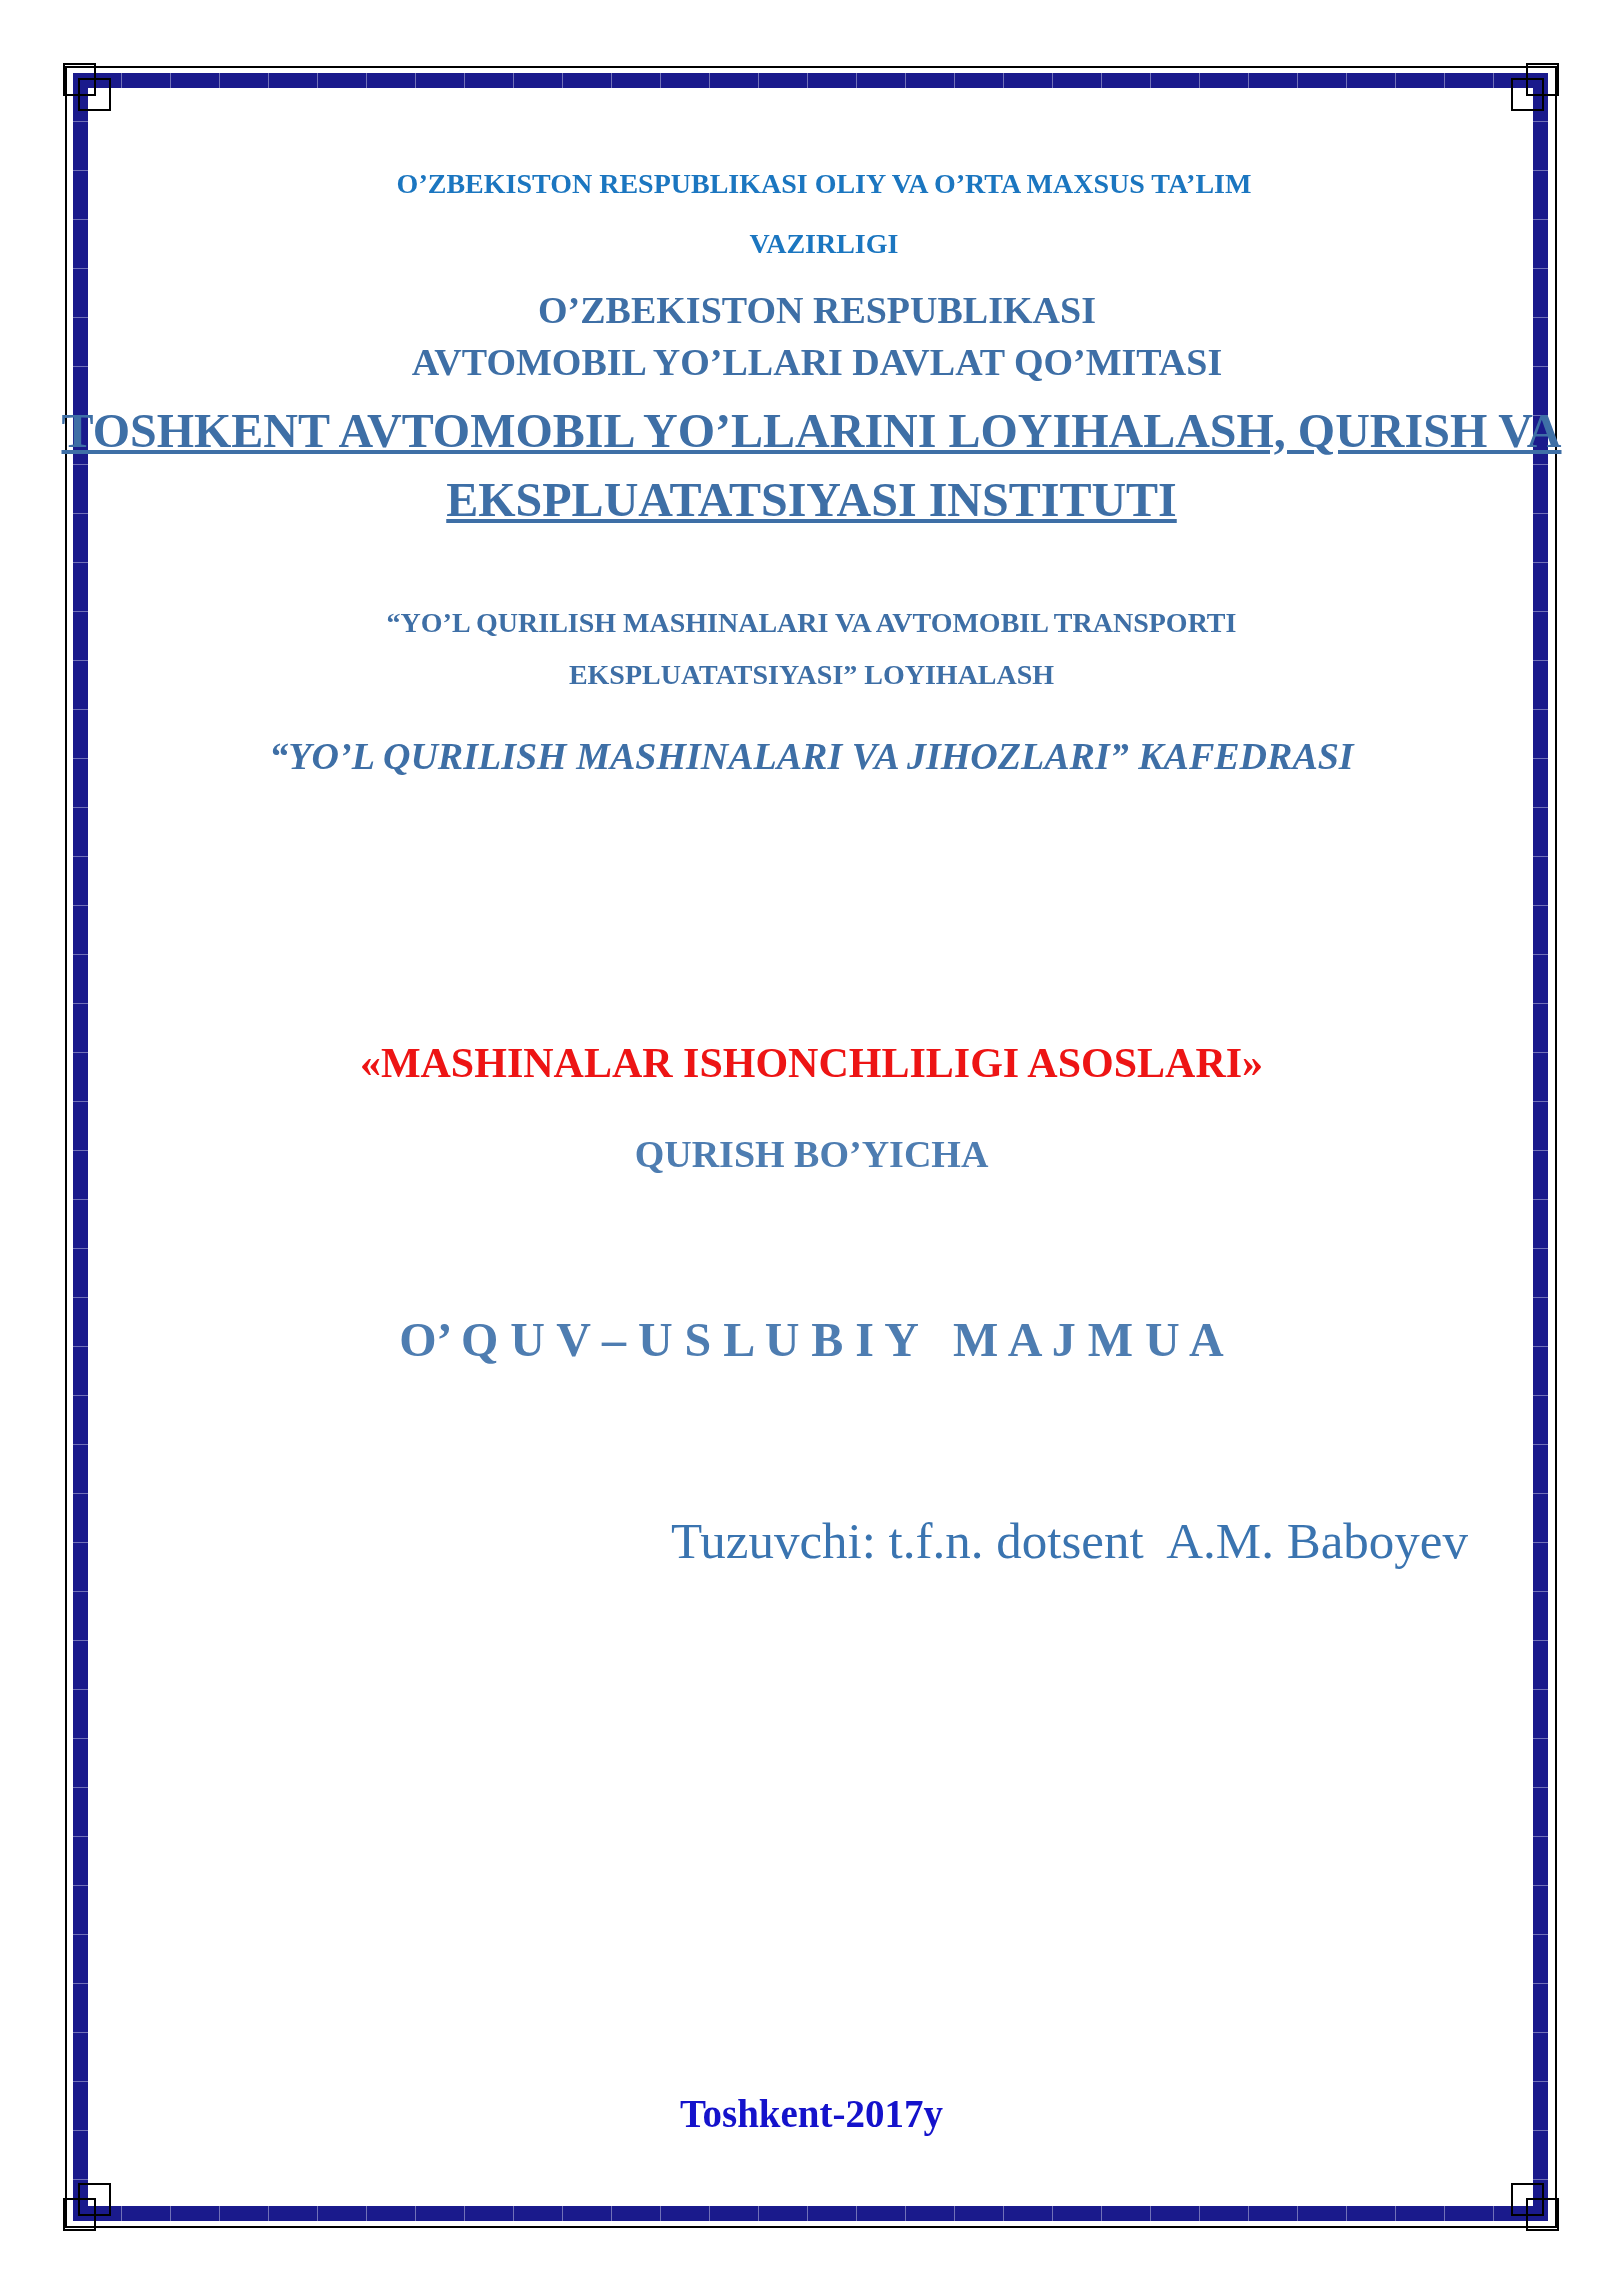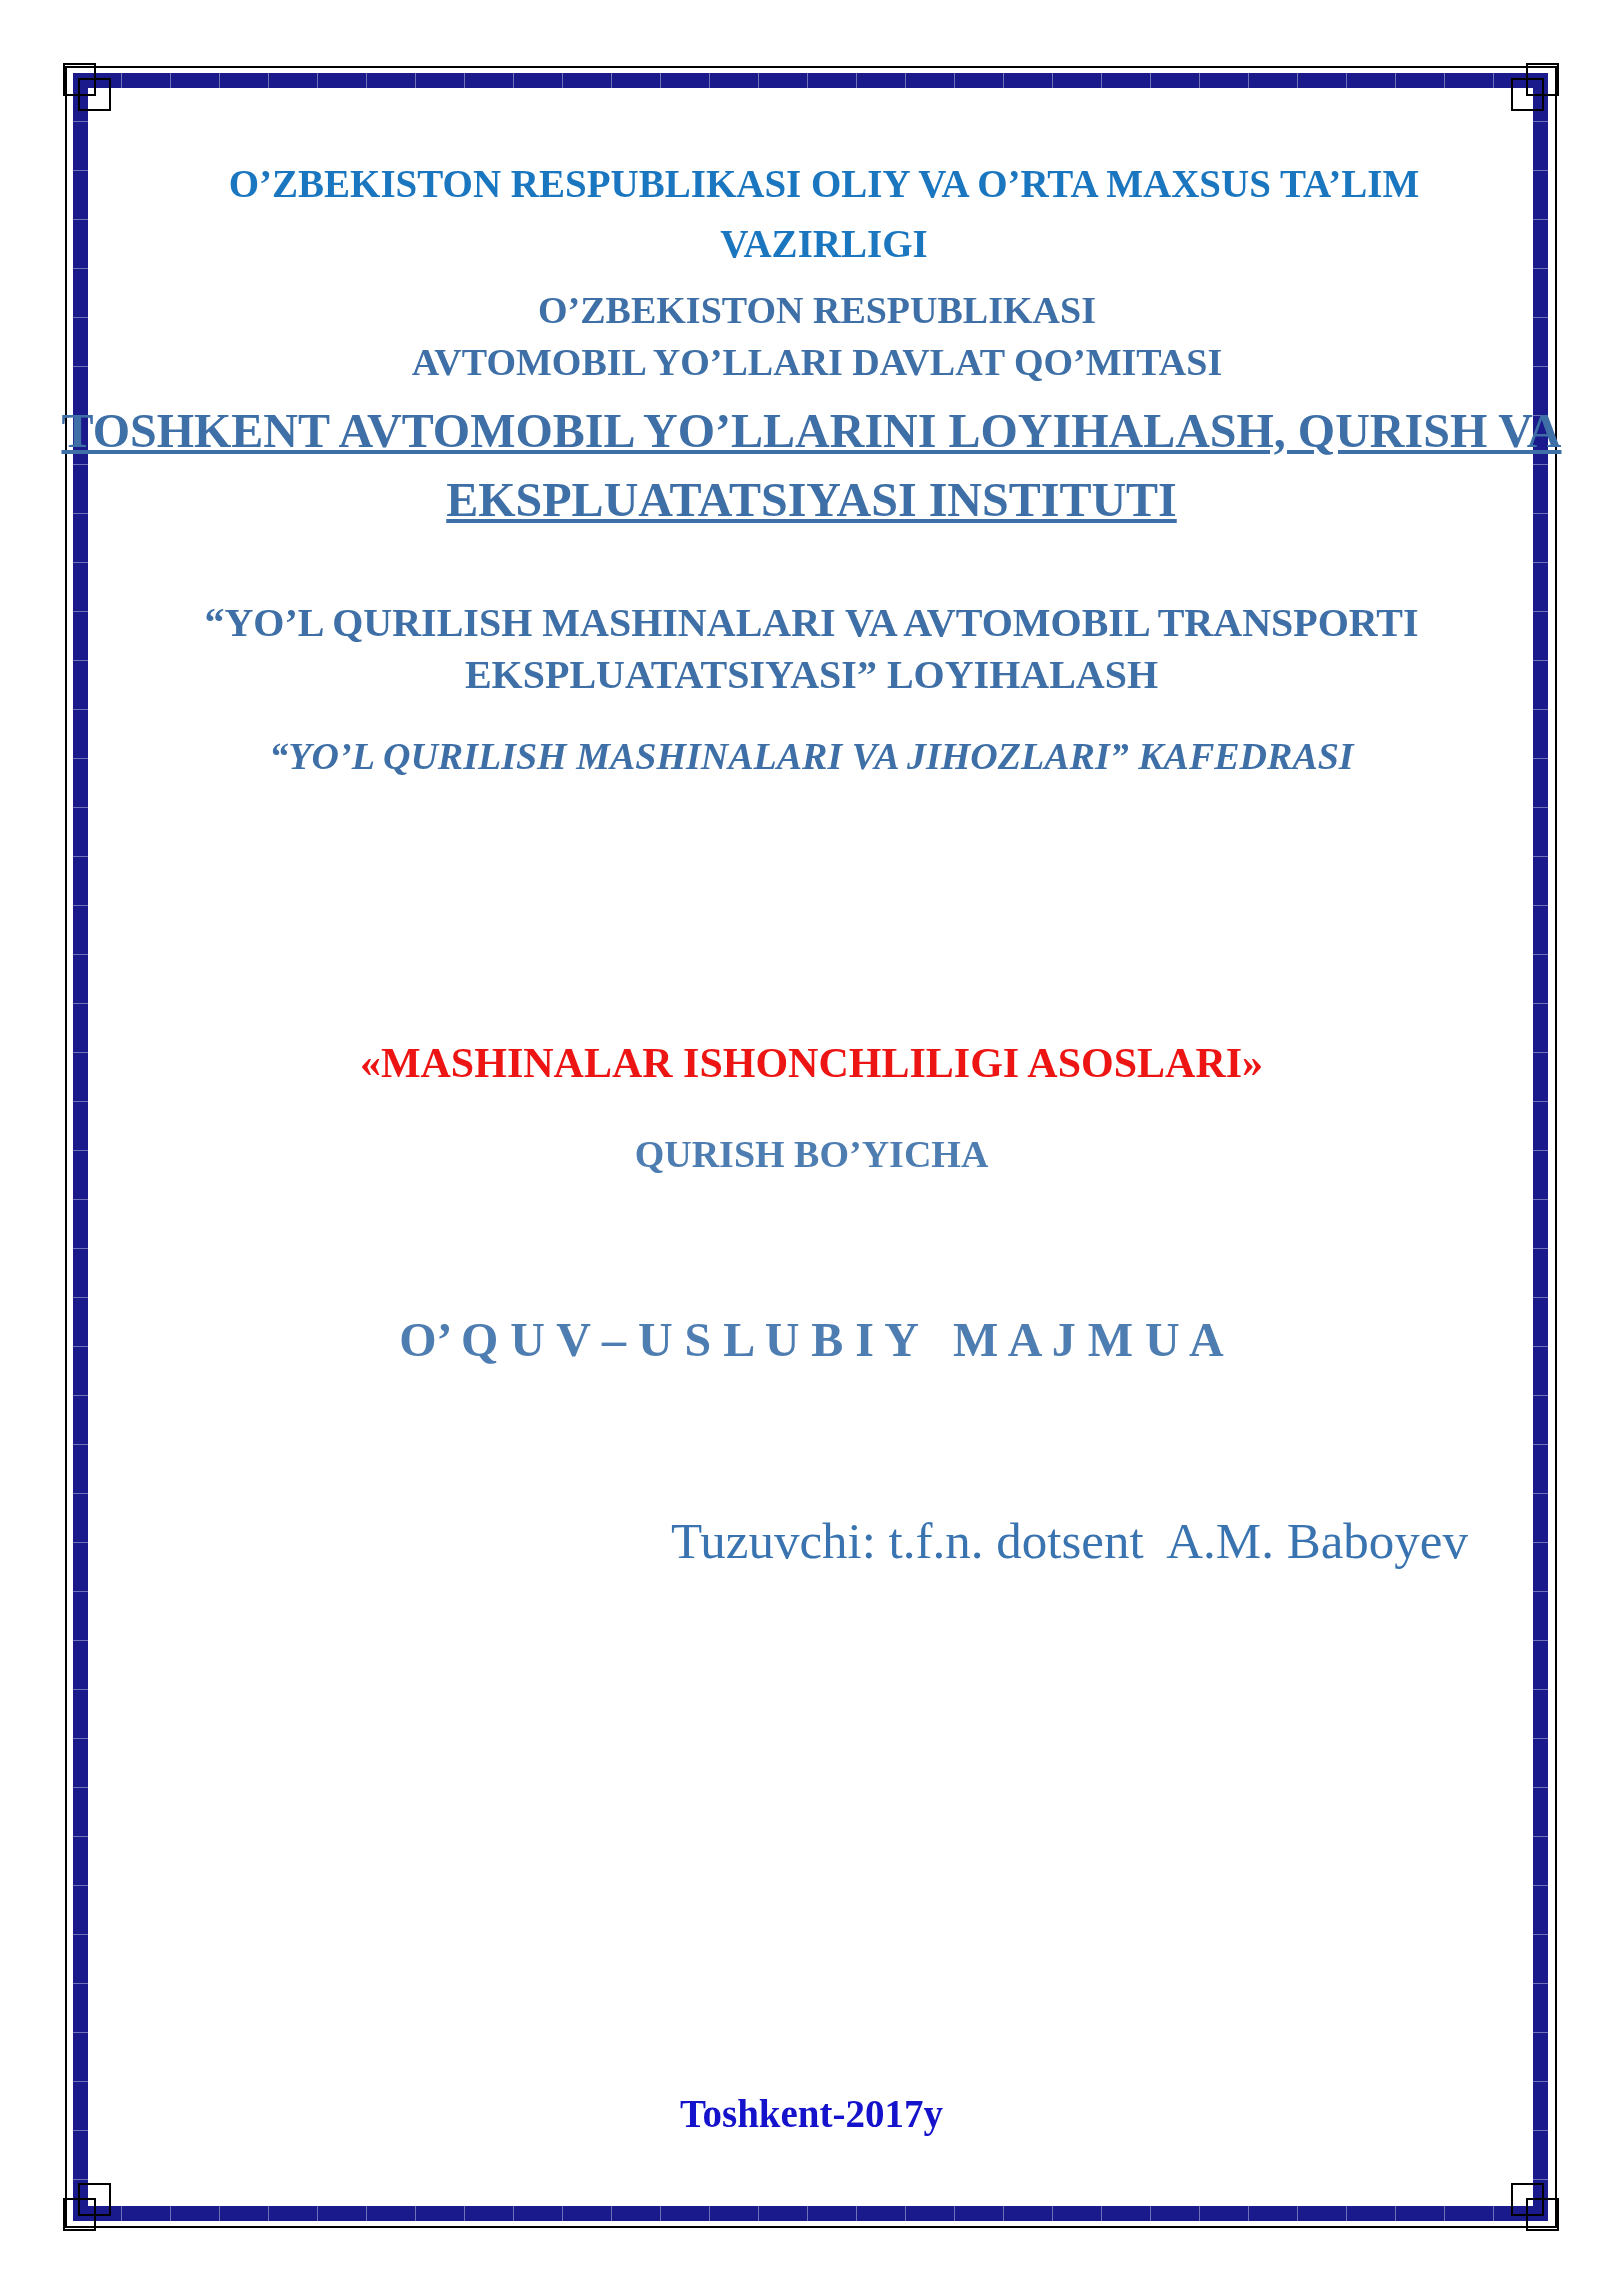--- a/index.html
+++ b/index.html
@@ -43,24 +43,24 @@
   .corner .sq.a { left: 0; top: 0; }
   .corner .sq.b { left: 15px; top: 15px; }
   .corner.c-tl { left: 63px; top: 63px; }
   .corner.c-tr { right: 64px; top: 63px; transform: scaleX(-1); }
   .corner.c-bl { left: 63px; bottom: 64px; transform: scaleY(-1); }
   .corner.c-br { right: 64px; bottom: 64px; transform: scale(-1,-1); }
 
   
   .tblock { position: absolute; left: 0; right: 0; text-align: center; font-weight: bold; }
 
-  .ministry   { top: 154px;  font-size: 39px; line-height: 60px; color: var(--h1_blue); padding-left: 25px; }
+  .ministry   { top: 154px;  font-size: 28px; line-height: 60px; color: var(--h1_blue); padding-left: 25px; }
   .committee  { top: 284px;  font-size: 38px; line-height: 52px; color: var(--steel_blue); padding-left: 11px; }
   .institute  { top: 396px;  font-size: 48px; line-height: 69px; color: var(--steel_blue); text-decoration: underline; }
-  .faculty    { top: 597px;  font-size: 40px; line-height: 52px; color: var(--steel_blue); }
+  .faculty    { top: 597px;  font-size: 28px; line-height: 52px; color: var(--steel_blue); }
   .department { top: 730px;  font-size: 38px; line-height: 52px; color: var(--steel_blue); font-style: italic; }
 
   .module-title    { top: 1035px; font-size: 42px; line-height: 57px; color: var(--title_red); }
   .module-subtitle { top: 1130px; font-size: 38px; line-height: 49px; color: var(--muted_blue); }
   .doc-type        { top: 1217px; font-size: 48px; line-height: 49px; color: var(--muted_blue); white-space: pre; }
 
   .author {
     position: absolute; top: 1518px; right: 155px;
     font-size: 51px; line-height: 47px; font-weight: normal;
     color: var(--author_blue); text-align: right; white-space: pre;

